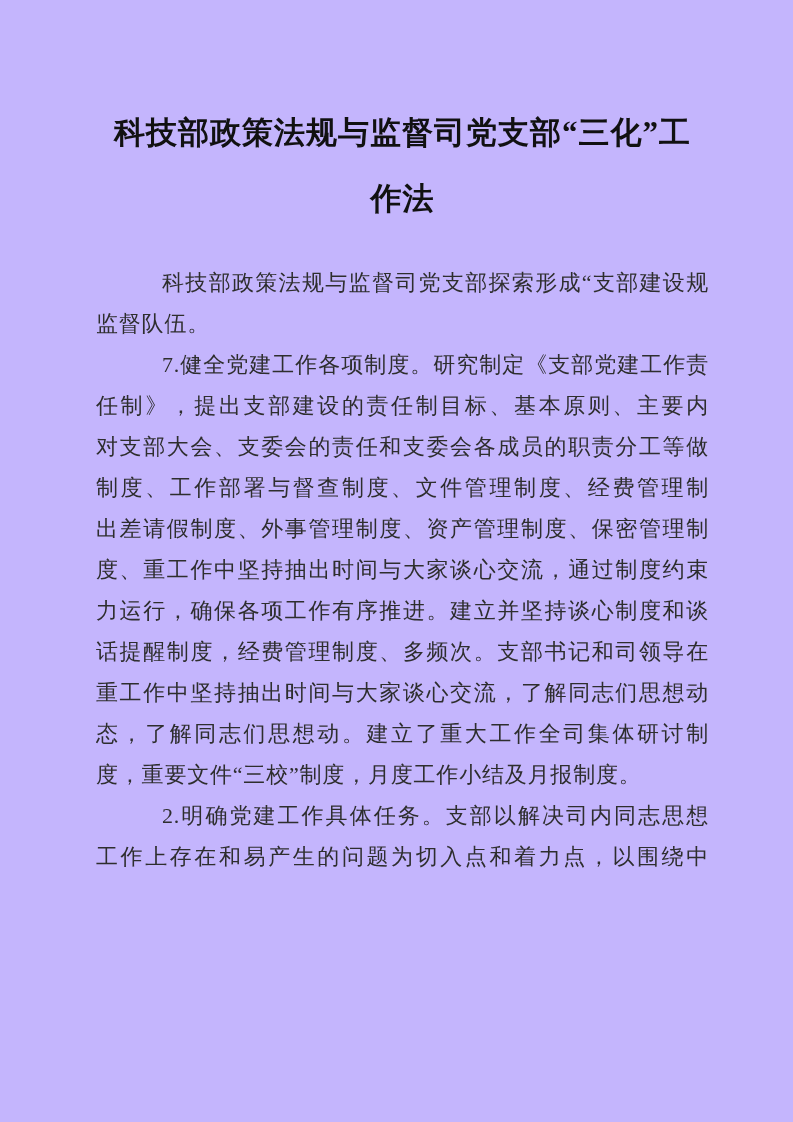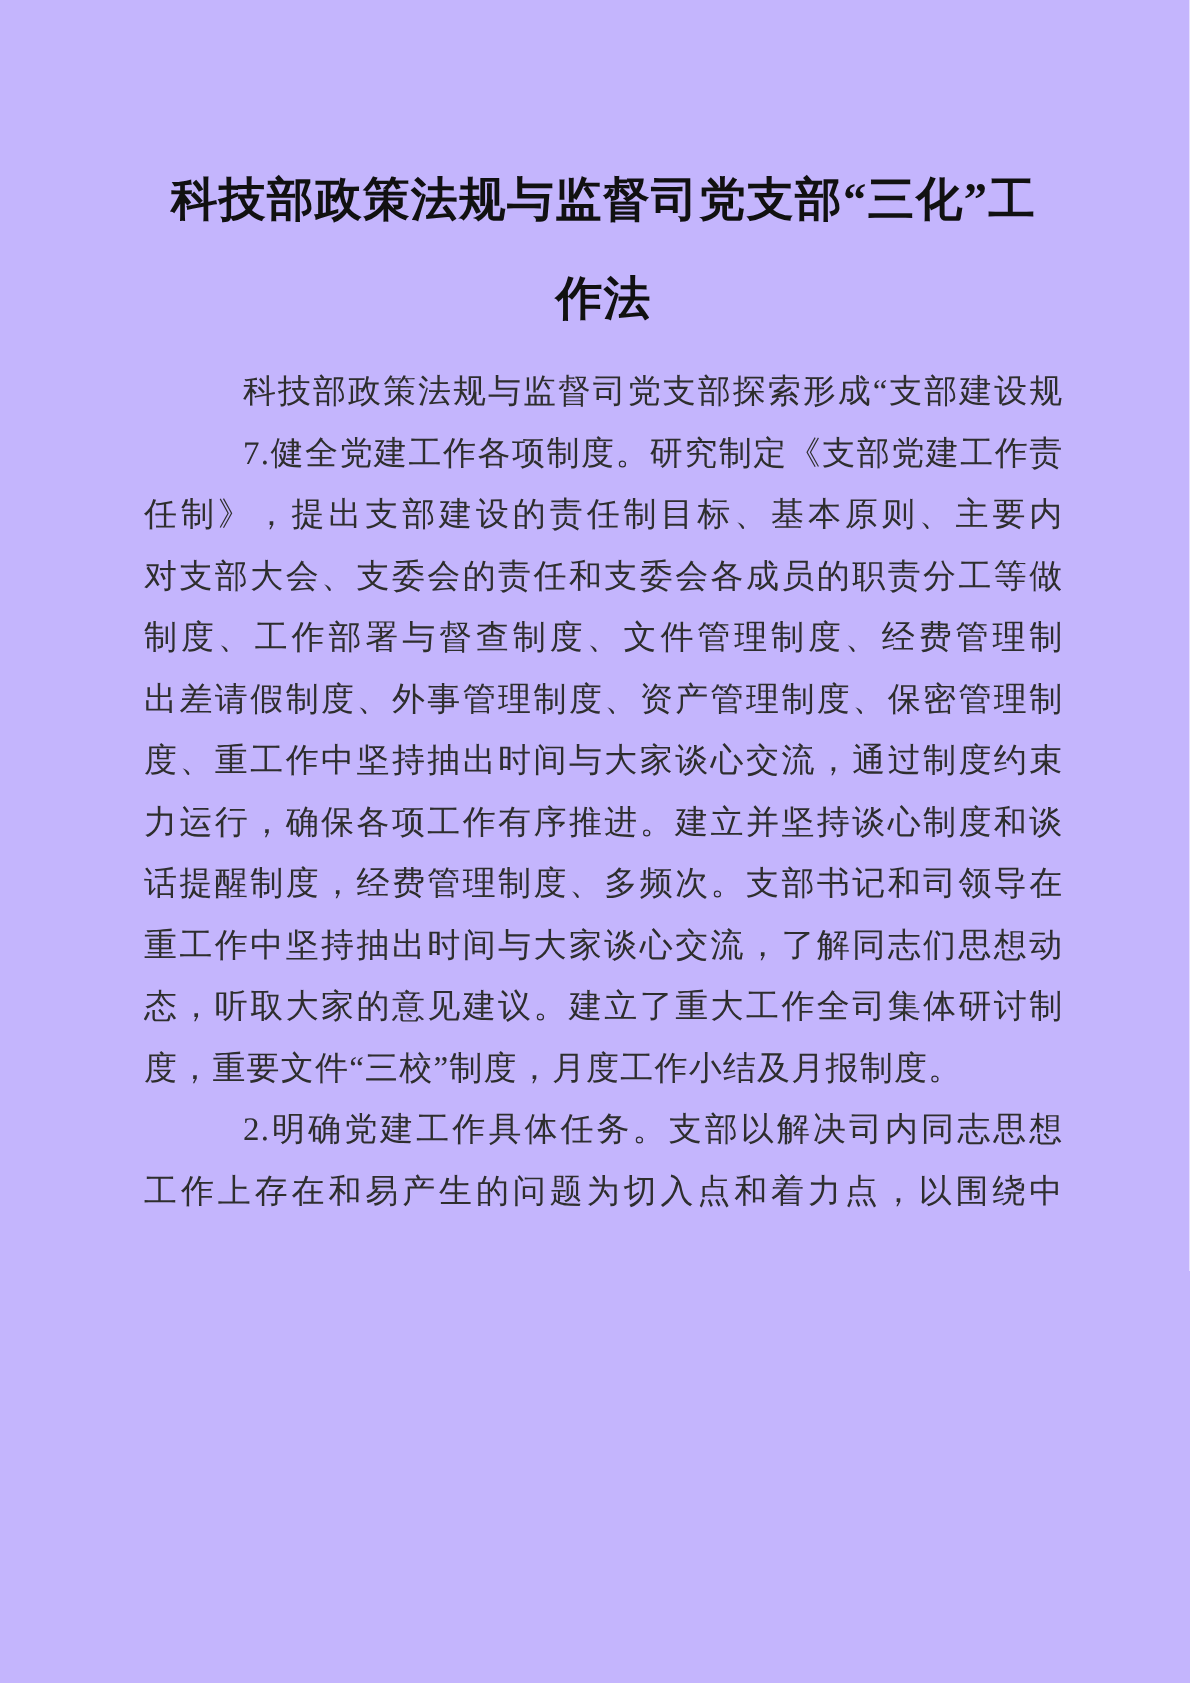--- a/index.html
+++ b/index.html
@@ -28,21 +28,21 @@
     line-height: 66px;
     font-weight: 700;
     text-align: center;
     color: #111111;
     letter-spacing: 1px;
   }
   .title-line {
     white-space: nowrap;
   }
   .doc-body {
-    margin-top: 8px;
+    margin-top: 30px;
     color: #2e2e2e;
   }
   .paragraph {
     margin: 0;
     padding: 0;
   }
   .line {
     font-size: 22px;
     line-height: 41px;
     letter-spacing: 0.8px;
@@ -63,32 +63,33 @@
 
 <div class="page">
   <div class="content">
     <h1 class="doc-title">
         <div class="title-line">科技部政策法规与监督司党支部“三化”工</div>
         <div class="title-line">作法</div>
       </h1>
     <div class="doc-body">
         <div class="paragraph">
           <div class="line first">科技部政策法规与监督司党支部探索形成“支部建设规</div>
+          <div class="line lastline">监督队伍。</div>
         </div>
         <div class="paragraph">
           <div class="line first">7.健全党建工作各项制度。研究制定《支部党建工作责</div>
           <div class="line">任制》，提出支部建设的责任制目标、基本原则、主要内容，</div>
           <div class="line">对支部大会、支委会的责任和支委会各成员的职责分工等做</div>
           <div class="line">制度、工作部署与督查制度、文件管理制度、经费管理制度、</div>
           <div class="line">出差请假制度、外事管理制度、资产管理制度、保密管理制</div>
           <div class="line">度、重工作中坚持抽出时间与大家谈心交流，通过制度约束权</div>
           <div class="line">力运行，确保各项工作有序推进。建立并坚持谈心制度和谈</div>
           <div class="line">话提醒制度，经费管理制度、多频次。支部书记和司领导在繁</div>
           <div class="line">重工作中坚持抽出时间与大家谈心交流，了解同志们思想动</div>
-          <div class="line">态，听取大家的意见建议。建立了重大工作全司集体研讨制</div>
+          <div class="line">态，了解同志们思想动。建立了重大工作全司集体研讨制</div>
           <div class="line lastline">度，重要文件“三校”制度，月度工作小结及月报制度。</div>
         </div>
         <div class="paragraph">
           <div class="line first">2.明确党建工作具体任务。支部以解决司内同志思想上、</div>
           <div class="line">工作上存在和易产生的问题为切入点和着力点，以围绕中心、</div>
         </div>
       </div>
   </div>
 </div>
 

